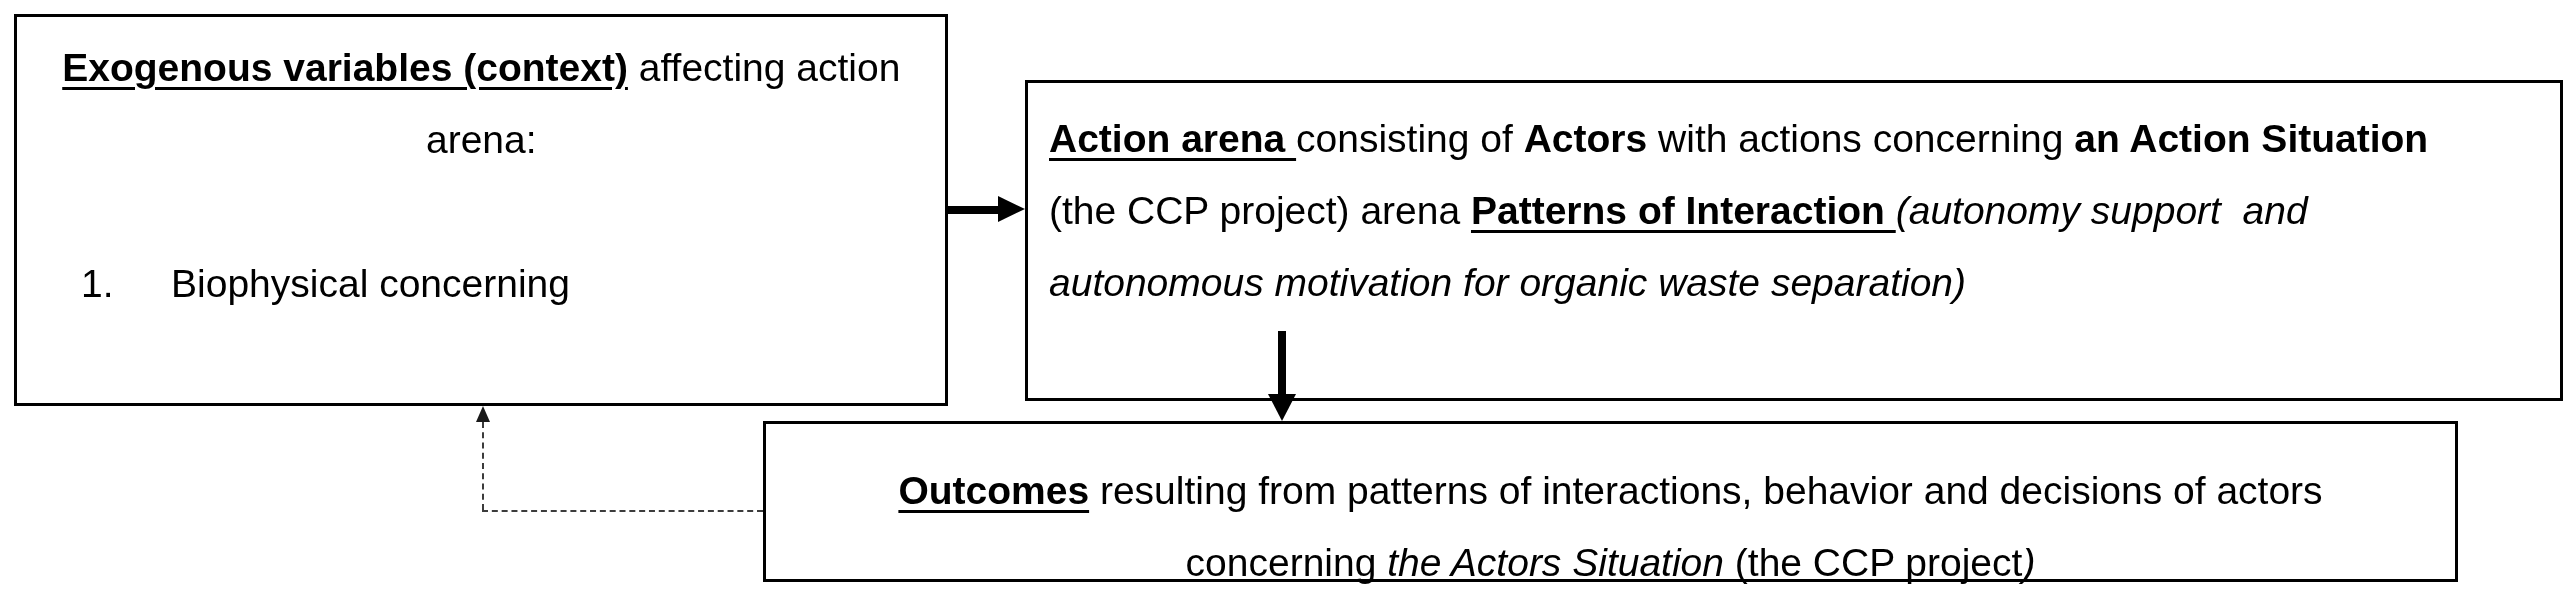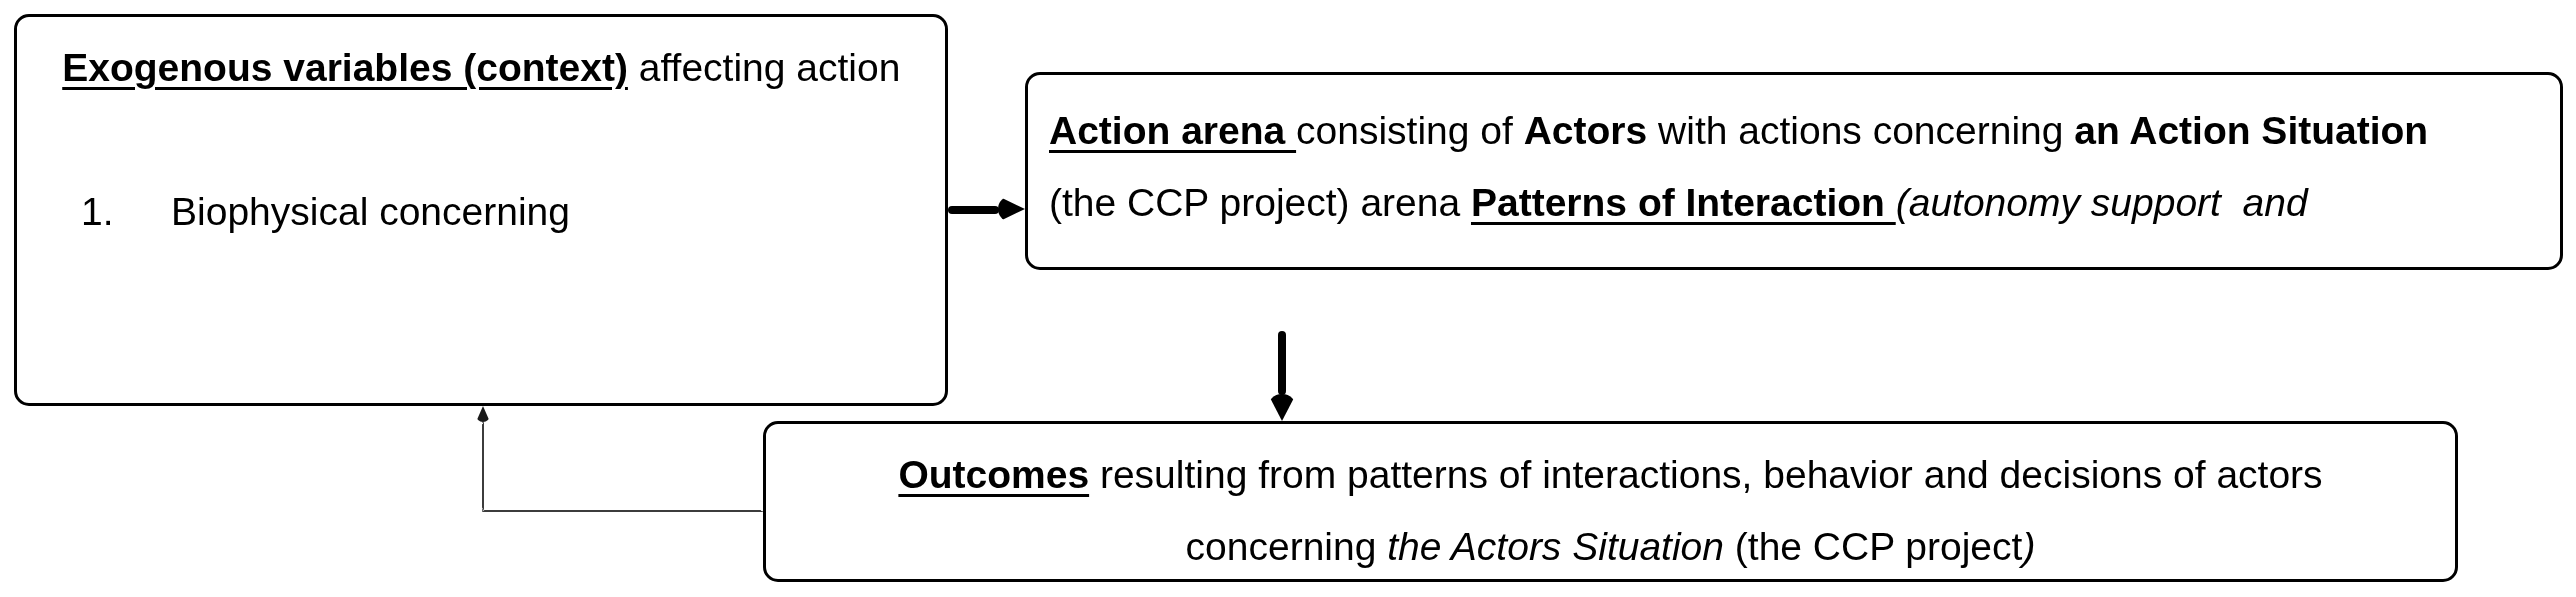--- a/index.html
+++ b/index.html
@@ -1,16 +1,16 @@
 <!DOCTYPE html>
 <html style="font-size:11px"><head>
 <meta charset="utf-8">
 <title>Diagram</title>
 <style>
-  * { margin: 0; padding: 0; box-sizing: border-box; border-radius: 15px; }
+  * { margin: 0; padding: 0; box-sizing: border-box; }
   html, body { background: #ffffff; }
   body {
     width: 2576px; height: 597px;
     position: relative;
     overflow: hidden;
     font-family: "Liberation Sans", "DejaVu Sans", sans-serif;
     font-size: 39px;
     color: #000000;
   }
   .box {
@@ -25,50 +25,52 @@
   }
   .center { text-align: center; }
   .b { font-weight: bold; }
   .i { font-style: italic; margin-top: 6px; }
   .u { text-decoration: underline; text-decoration-thickness: 3.4px; text-underline-offset: 6.1px; }
   
   #exo-box { left: 14.3px; top: 13.6px; width: 934px; height: 392px; padding-top: 15px; }
   .list-line { padding-left: 20.4px; }
   .list-num { display: inline-block; width: 90px; }
   
-  #action-box { left: 1025px; top: 72px; width: 1538px; height: 198px; padding: 19.7px 21px 0 21px; }
+  #action-box { left: 1025px; top: 80px; width: 1538px; height: 321px; padding: 19.7px 21px 0 21px; }
   
-  #outcomes-box { left: 763px; top: 421px; width: 1695px; height: 161px; padding-top: 15px; }
+  #outcomes-box { left: 763px; top: 421px; width: 1695px; height: 161px; padding-top: 31px; }
   
   .arrow-right-shaft { position: absolute; left: 948px; top: 206px; width: 51px; height: 7.5px; background: #000; }
   .arrow-right-head  { position: absolute; left: 998px; top: 196px; width: 0; height: 0;
                        border-left: 27px solid #000; border-top: 13px solid transparent; border-bottom: 13px solid transparent; }
   
   .arrow-down-shaft { position: absolute; left: 1278px; top: 331px; width: 7.5px; height: 64px; background: #000; }
   .arrow-down-head  { position: absolute; left: 1268px; top: 394px; width: 0; height: 0;
                       border-top: 27px solid #000; border-left: 14.3px solid transparent; border-right: 14.3px solid transparent; }
   
   .dashed-vert  { position: absolute; left: 482px; top: 422px; width: 1.4px; height: 88px; border-left: 2px dashed #3c3c3c; }
   .dashed-horiz { position: absolute; left: 482px; top: 510px; width: 281px; height: 1.4px; border-top: 2px dashed #3c3c3c; }
   .dashed-head  { position: absolute; left: 476px; top: 406px; width: 0; height: 0;
                   border-bottom: 16.3px solid #1a1a1a; border-left: 7.5px solid transparent; border-right: 7.5px solid transparent; }
 </style>
 </head>
 <body>
 
 <div id="exo-box" class="box">
   <div class="line center"><span class="b u">Exogenous variables (context)</span><span> affecting action</span></div>
+  <div class="line center"><span>arena:</span></div>
   <div class="line list-line">
     <span class="list-num">1.</span><span>Biophysical concerning</span>
   </div>
 </div>
 
 <div id="action-box" class="box">
   <div class="line"><span class="b u">Action arena </span><span>consisting of </span><span class="b">Actors</span><span> with actions concerning </span><span class="b">an Action Situation</span></div>
   <div class="line"><span>(the CCP project) arena </span><span class="b u">Patterns of Interaction </span><span class="i">(autonomy support  and</span></div>
+  <div class="line"><span class="i">autonomous motivation for organic waste separation)</span></div>
 </div>
 
 <div id="outcomes-box" class="box">
   <div class="line center"><span class="b u">Outcomes</span><span> resulting from patterns of interactions, behavior and decisions of actors</span></div>
   <div class="line center"><span>concerning </span><span class="i">the Actors Situation</span><span> (the CCP project</span><span class="i">)</span></div>
 </div>
 
 <div class="arrow-right-shaft"></div>
 <div class="arrow-right-head"></div>
 

